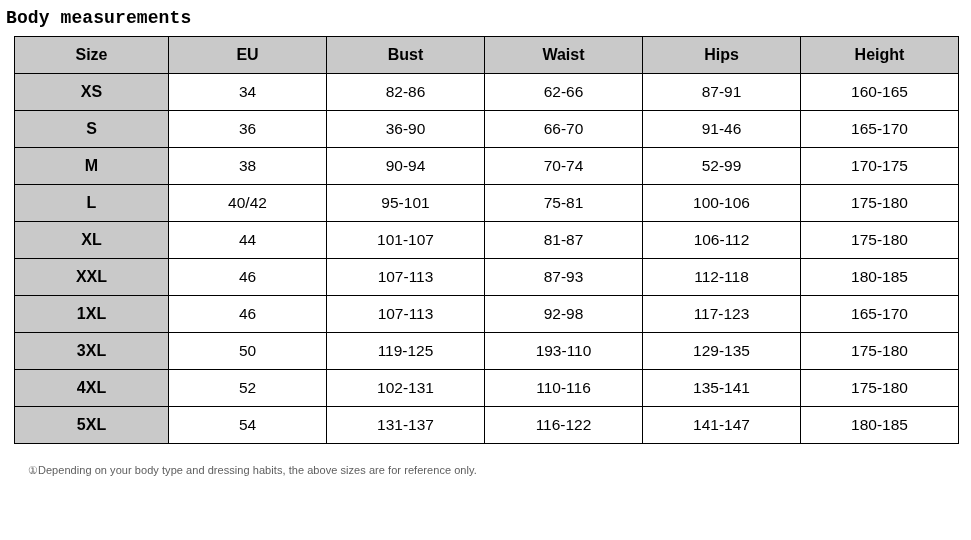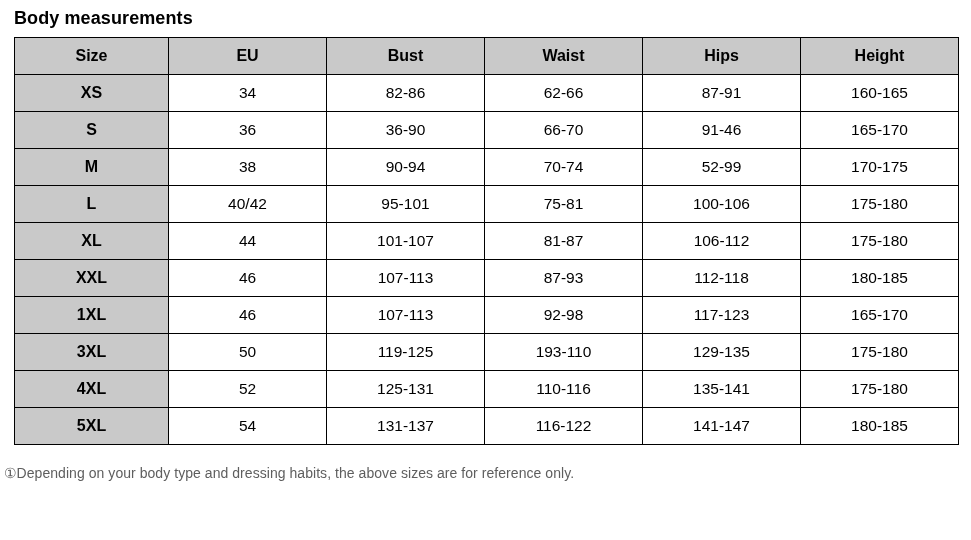--- a/index.html
+++ b/index.html
@@ -17,22 +17,23 @@
   .page {
     width: 971px;
     height: 540px;
     box-sizing: border-box;
     padding: 0;
     position: relative;
   }
   .title {
     font-size: 18px;
     font-weight: bold;
-    padding: 8px 0 8px 14px;
+    padding: 8px 0 8px 6px;
     letter-spacing: 0.1px;
+    font-family: Liberation Mono, monospace;
   }
   .table-wrap {
     padding: 0 13px 12px 14px;
   }
   table.size-table {
     border-collapse: collapse;
     width: 944px;
     table-layout: fixed;
   }
   table.size-table th,
@@ -59,23 +60,23 @@
     background: #ffffff;
     font-weight: normal;
   }
   .col-size  { width: 154px; }
   .col-eu    { width: 158px; }
   .col-bust  { width: 158px; }
   .col-waist { width: 158px; }
   .col-hips  { width: 158px; }
   .col-height{ width: 158px; }
   .footnote {
-    font-size: 14px;
+    font-size: 11px;
     color: #5e5e5e;
-    padding: 8px 0 0 4px;
+    padding: 8px 0 0 28px;
     letter-spacing: 0.05px;
   }
 </style>
 </head>
 <body>
 
 <div class="page">
 
   <div class="title">Body measurements</div>
 
@@ -160,21 +161,21 @@
           <td class="size-cell">3XL</td>
           <td>50</td>
           <td>119-125</td>
           <td>193-110</td>
           <td>129-135</td>
           <td>175-180</td>
         </tr>
         <tr>
           <td class="size-cell">4XL</td>
           <td>52</td>
-          <td>125-131</td>
+          <td>102-131</td>
           <td>110-116</td>
           <td>135-141</td>
           <td>175-180</td>
         </tr>
         <tr>
           <td class="size-cell">5XL</td>
           <td>54</td>
           <td>131-137</td>
           <td>116-122</td>
           <td>141-147</td>

